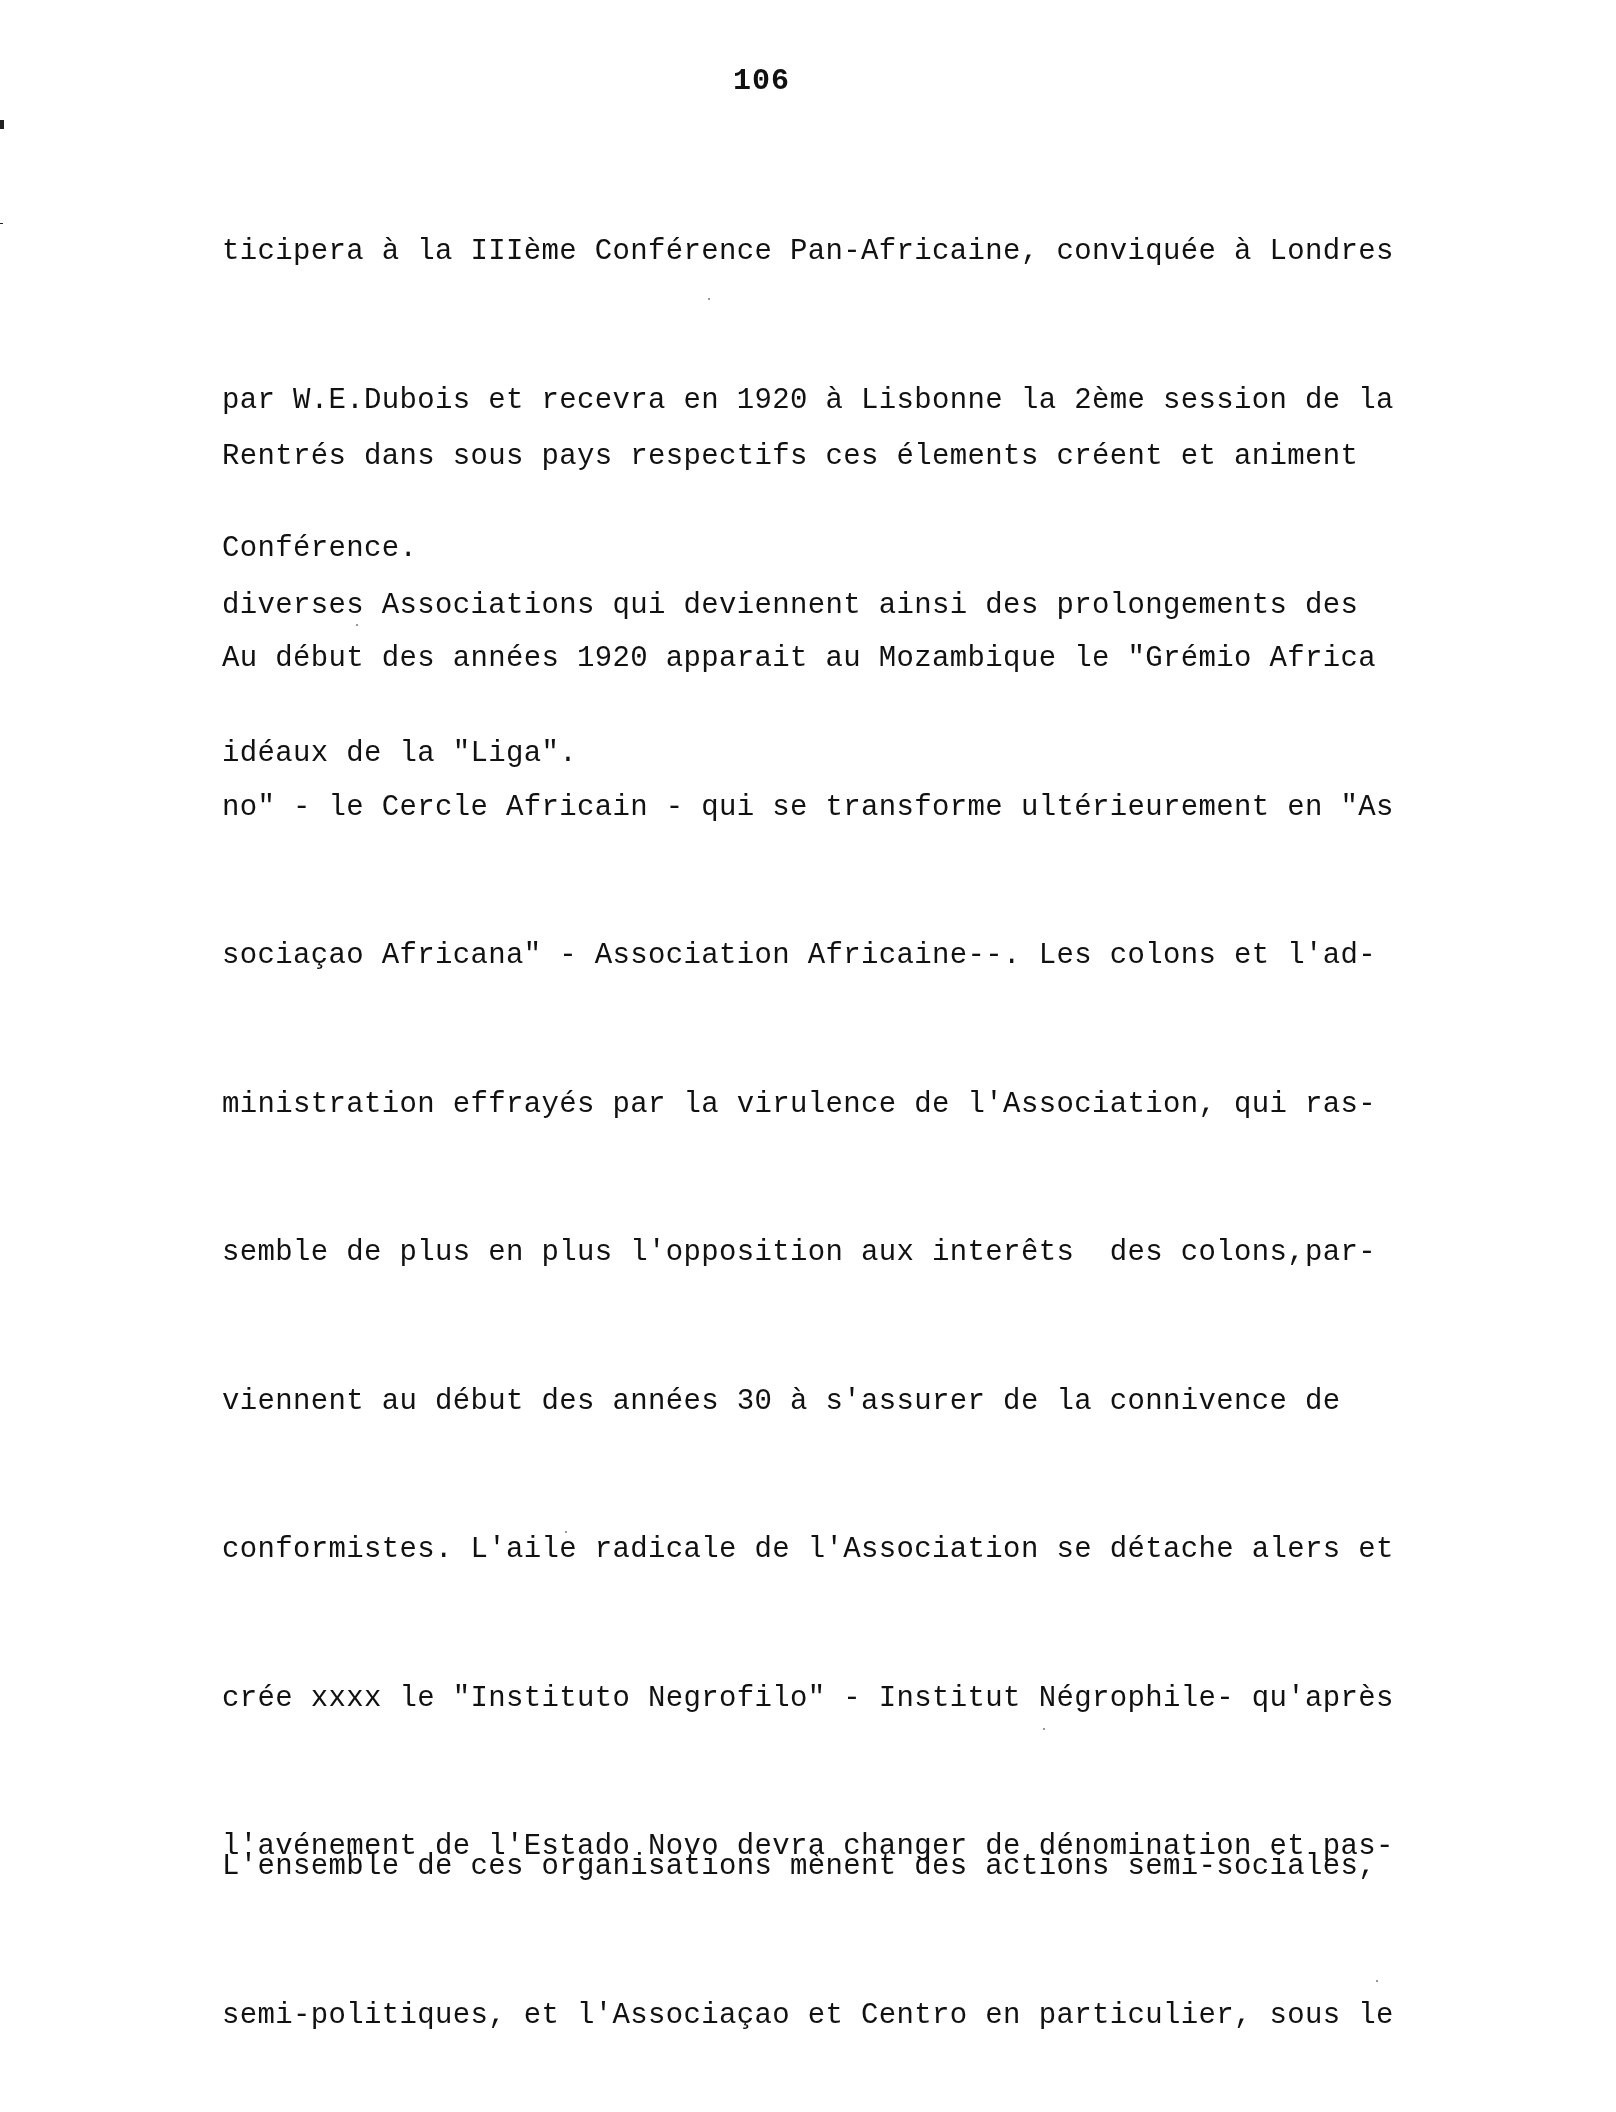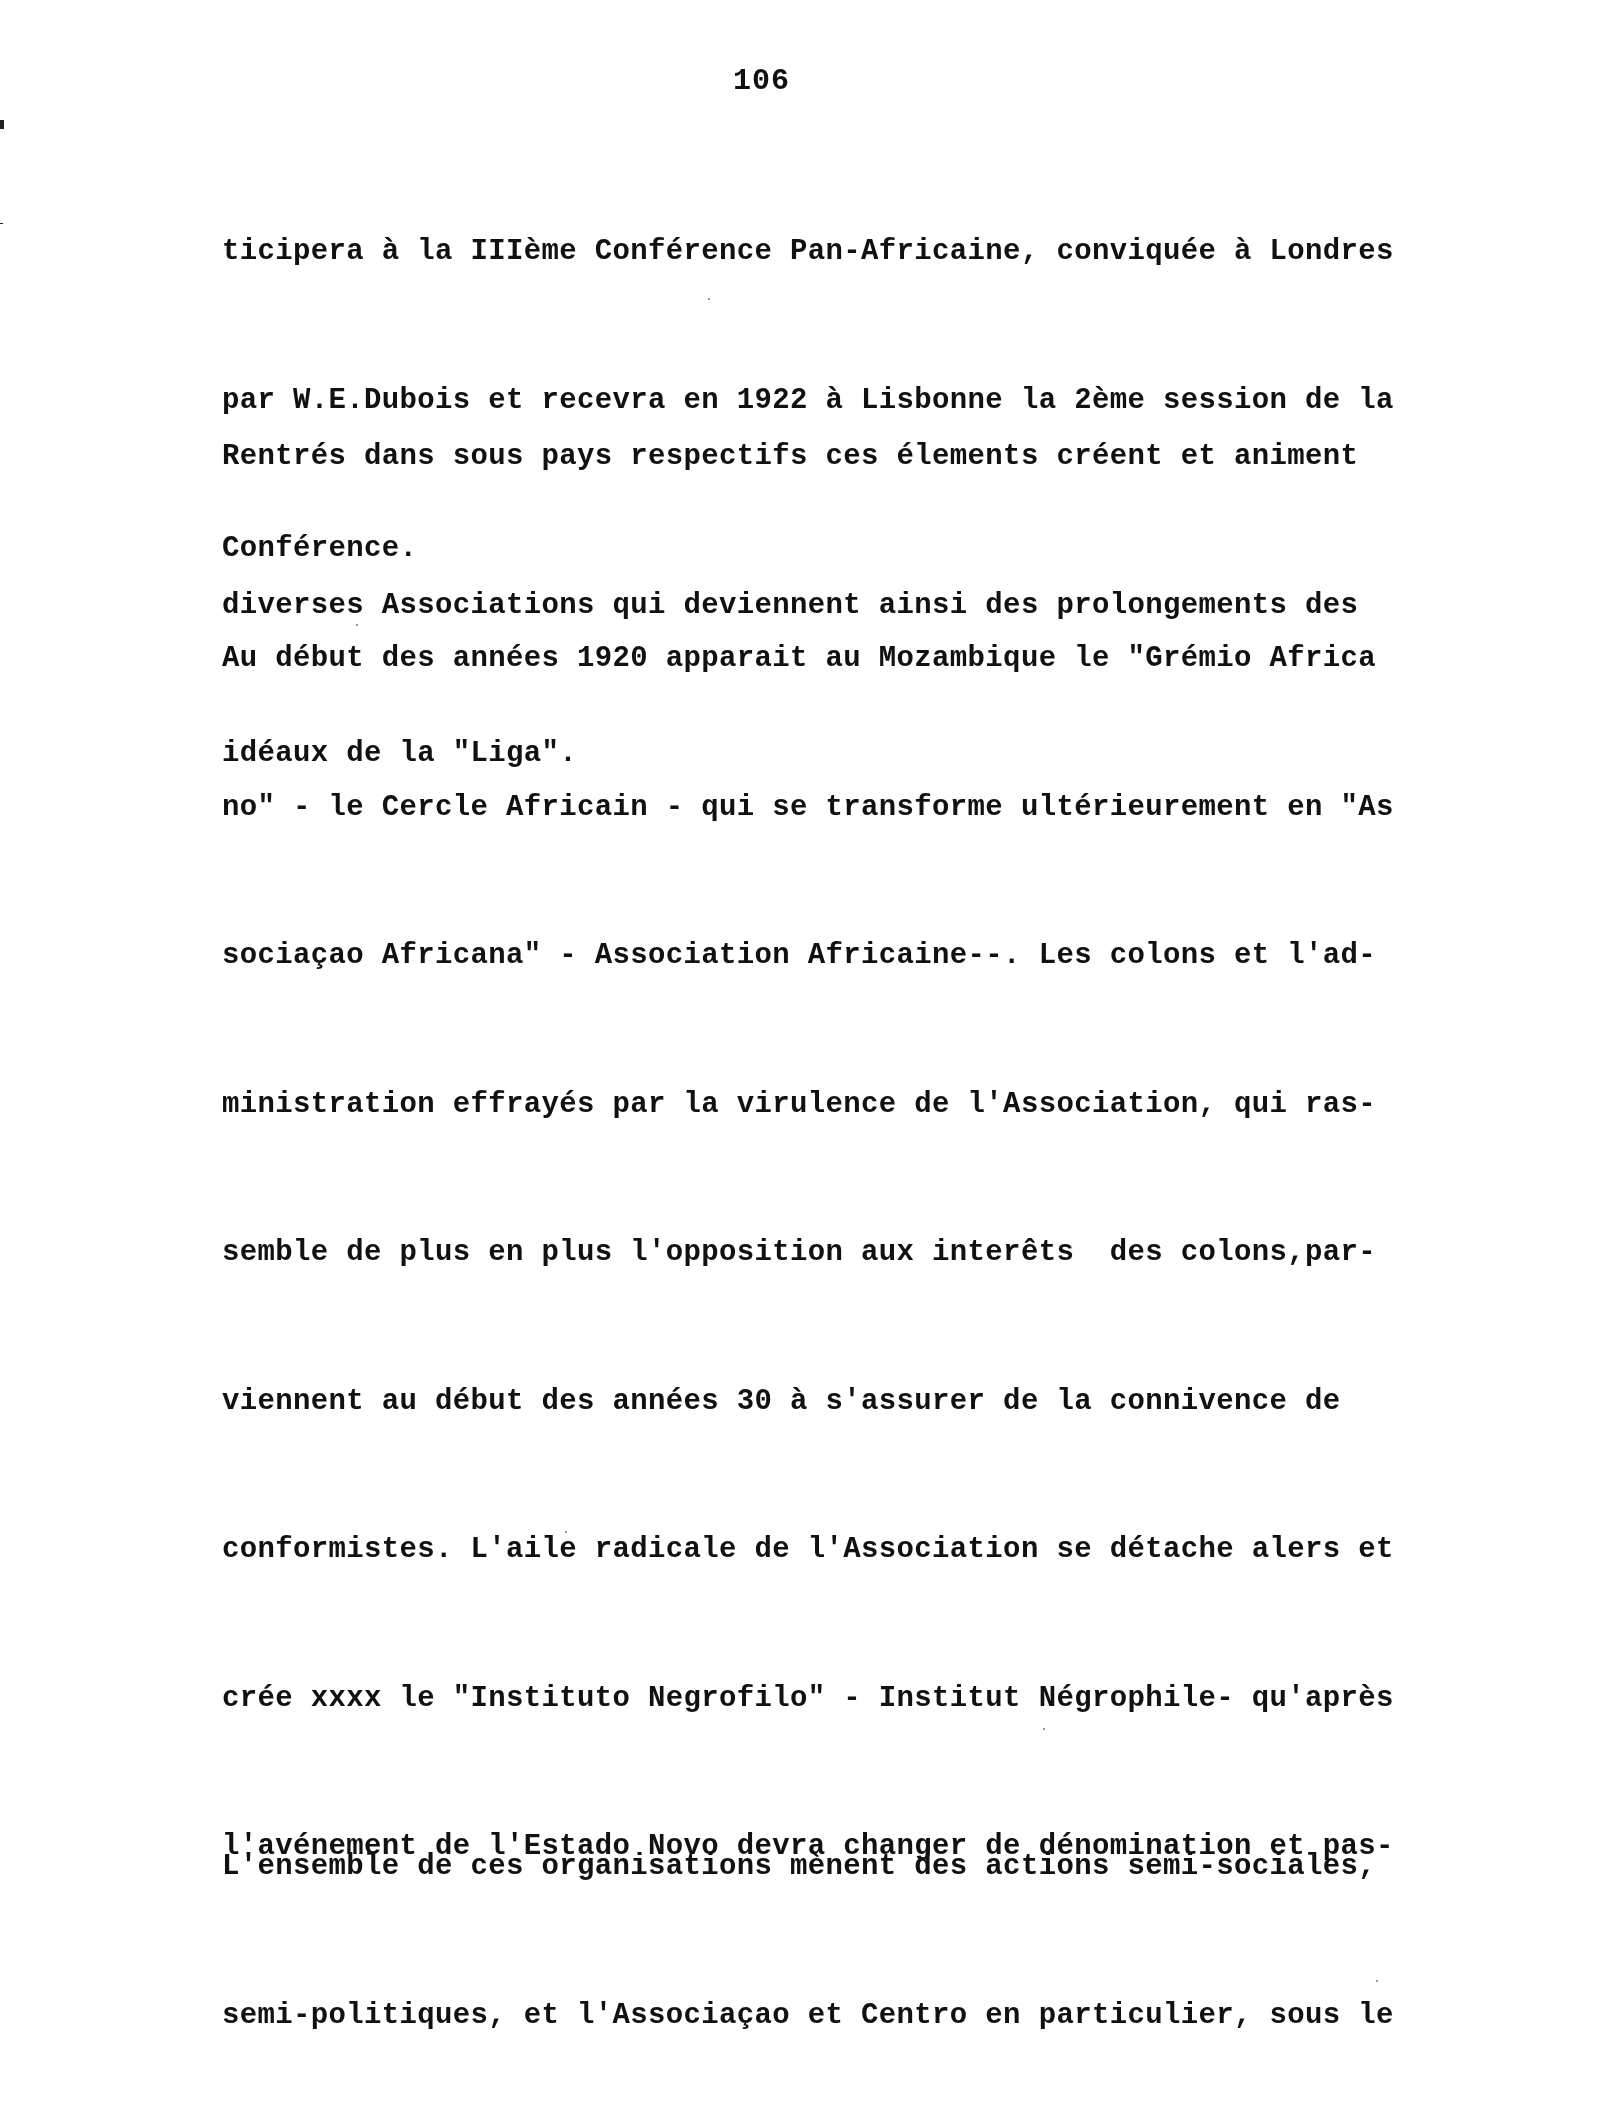--- a/index.html
+++ b/index.html
@@ -33,21 +33,21 @@
     }
     .margin-mark {
       position: absolute;
       background: #222;
     }
     .text-block {
       position: absolute;
       left: 222px;
       width: 1394px;
       font-size: 29px;
-      font-weight: bold;
+      font-weight: normal;
       line-height: 49.5px;
       white-space: pre;
       letter-spacing: 0.35px;
     }
     .line {
       display: block;
       height: 49.5px;
     }
     .specks span {
       position: absolute;
@@ -61,21 +61,21 @@
 
 <div class="page">
 
   <div class="margin-mark" style="left:0;top:120px;width:4px;height:9px;"></div>
   <div class="margin-mark" style="left:0;top:223px;width:3px;height:1px;"></div>
 
   <div class="page-number">106</div>
 
   <div class="text-block" style="top:128px;">
     <span class="line">ticipera à la IIIème Conférence Pan-Africaine, conviquée à Londres</span>
-    <span class="line">par W.E.Dubois et recevra en 1922 à Lisbonne la 2ème session de la</span>
+    <span class="line">par W.E.Dubois et recevra en 1920 à Lisbonne la 2ème session de la</span>
     <span class="line">Conférence.</span>
   </div>
 
   <div class="text-block" style="top:333px;">
     <span class="line">Rentrés dans sous pays respectifs ces élements créent et animent</span>
     <span class="line">diverses Associations qui deviennent ainsi des prolongements des</span>
     <span class="line">idéaux de la "Liga".</span>
   </div>
 
   <div class="text-block" style="top:535px;">

